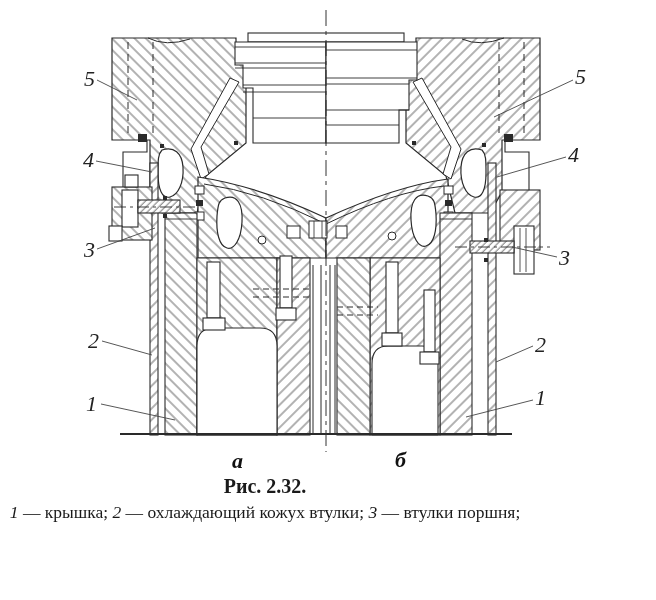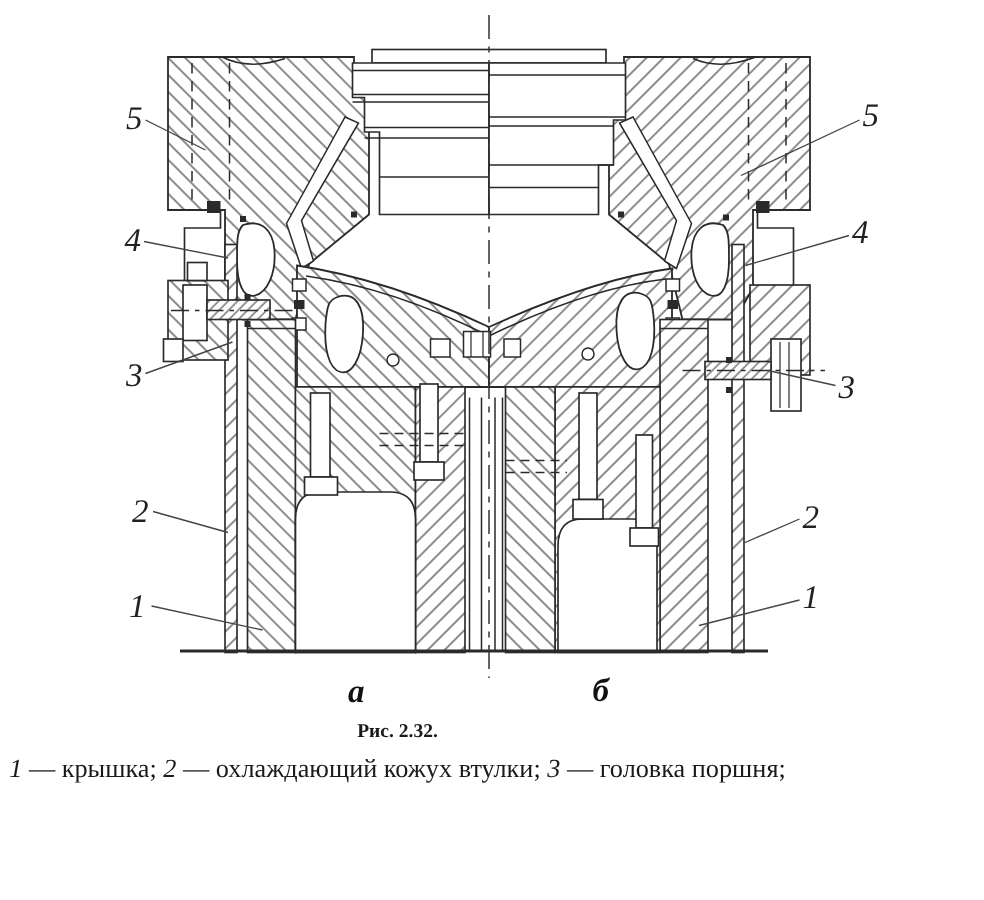--- a/index.html
+++ b/index.html
@@ -1,21 +1,21 @@
 <!DOCTYPE html>
 <html><head>
 <meta charset="utf-8">
 <style>
   html,body{margin:0;padding:0;background:#fff;}
   body{width:656px;height:600px;overflow:hidden;font-family:"Liberation Serif",serif;color:#1a1a1a;}
   .page{position:relative;width:656px;height:600px;background:#fff;}
   .fig-wrap{position:absolute;left:0;top:0;width:656px;height:472px;}
   svg{display:block;}
   .caption{position:absolute;left:0;top:474px;width:530px;text-align:center;line-height:25px;}
-  .fig-num{font-weight:bold;font-size:13px;margin-bottom:1px;}
+  .fig-num{font-weight:bold;font-size:20px;margin-bottom:1px;}
   .fig-sub{font-weight:bold;font-style:italic;font-size:18px;}
   .leg-line{font-size:17.5px;}
   .lnum{font-style:italic;}
   text.callout{font-family:"Liberation Serif",serif;font-style:italic;font-size:22px;fill:#222;}
   text.sect{font-family:"Liberation Serif",serif;font-style:italic;font-weight:600;font-size:22px;fill:#111;}
 </style>
 </head>
 <body>
 
 <div class="page">
@@ -171,16 +171,16 @@
       </g>
 
       <text class="sect" x="232" y="468">а</text>
       <text class="sect" x="395" y="467">б</text>
     </svg>
   </div>
 
   <div class="caption">
     <div class="fig-num">Рис. 2.32.</div>
     <div class="leg-line">
-      <span class="lnum">1</span><span> — крышка; </span><span class="lnum">2</span><span> — охлаждающий кожух втулки; </span><span class="lnum">3</span><span> — головка поршня;</span>
+      <span class="lnum">1</span><span> — крышка; </span><span class="lnum">2</span><span> — охлаждающий кожух втулки; </span><span class="lnum">3</span><span> — втулки поршня;</span>
     </div>
   </div>
 </div>
 
 </body></html>

